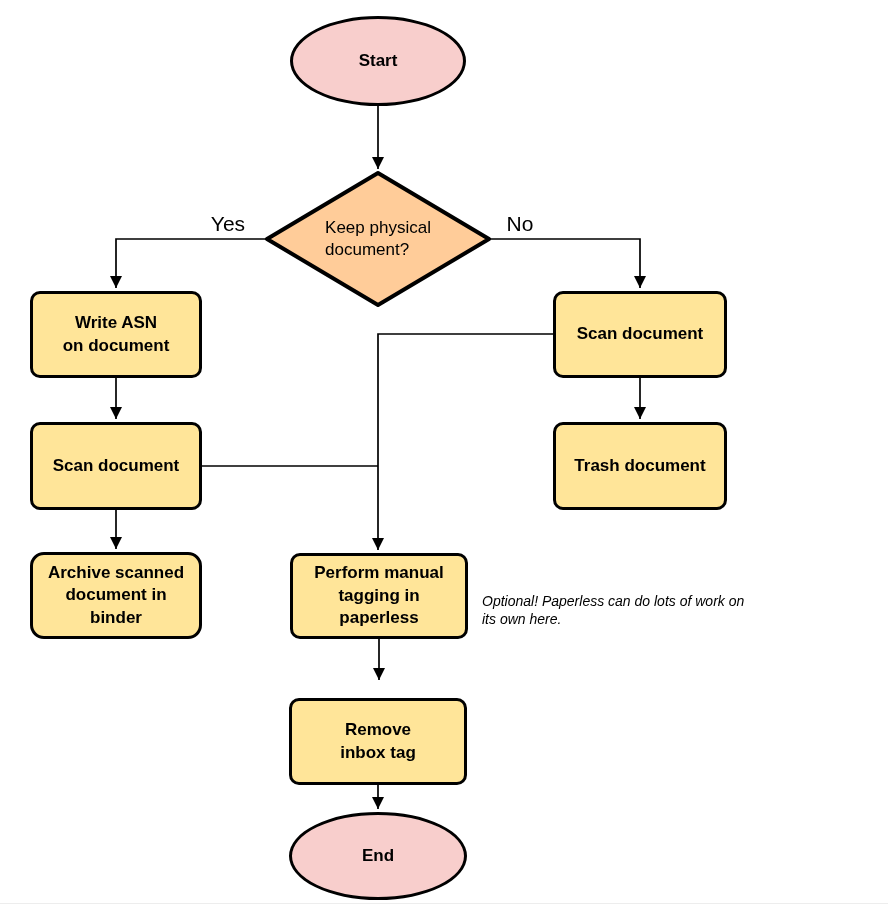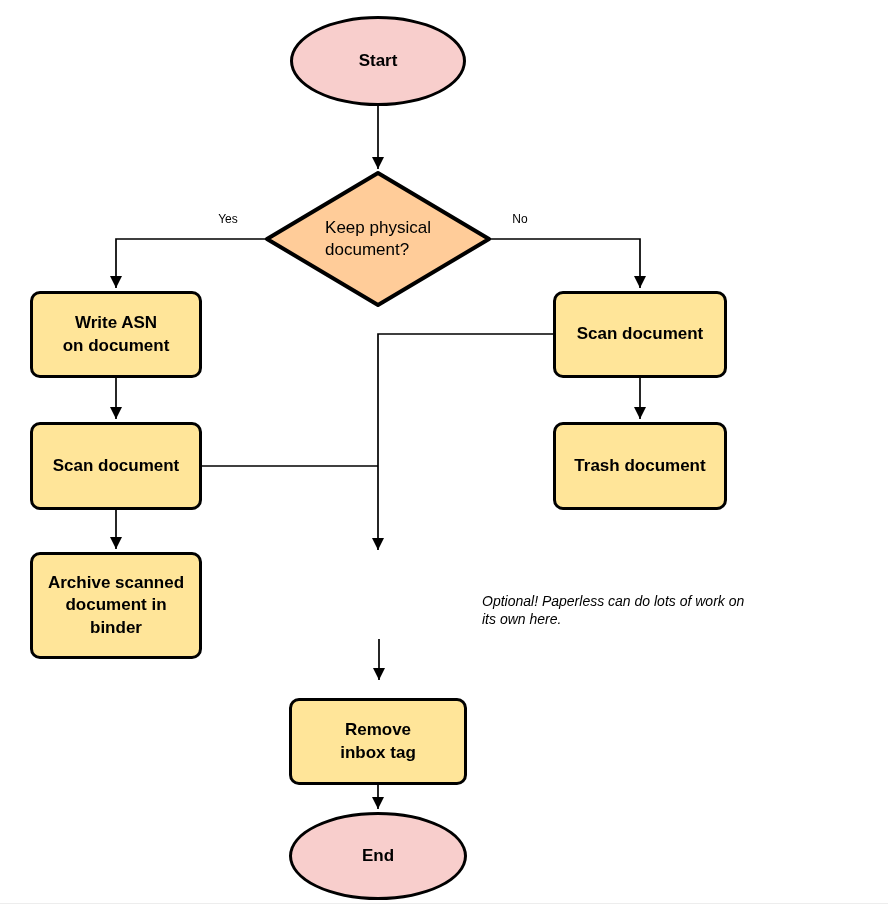--- a/index.html
+++ b/index.html
@@ -39,21 +39,21 @@
   }
   .decision-text{
     position:absolute;
     display:flex;align-items:center;justify-content:center;
     text-align:left;
     font-size:17px;line-height:1.32;
     white-space:pre-line;
   }
   .edge-label{
     position:absolute;
-    font-size:12px;
+    font-size:21px;
     text-align:center;
   }
   .annotation{
     position:absolute;
     font-style:italic;
     font-size:14px;
     line-height:1.3;
     white-space:pre-line;
     text-align:left;
   }
@@ -93,27 +93,30 @@
 
   <div class="decision-text" style="left:288px;top:206px;width:180px;height:66px;">Keep physical
 document?</div>
 
   <div class="edge-label" style="left:205px;top:212px;width:46px;">Yes</div>
   <div class="edge-label" style="left:497px;top:212px;width:46px;">No</div>
 
   <div class="node process" style="left:30px;top:291px;width:172px;height:87px;">Write ASN
 on document</div>
   <div class="node process" style="left:30px;top:422px;width:172px;height:88px;">Scan document</div>
-  <div class="node process" style="left:30px;top:552px;width:172px;height:107px;">Archive scanned
+  <div class="node process" style="left:30px;top:552px;width:172px;height:87px;border-radius:14px;">Archive scanned
 document in
 binder</div>
 
   <div class="node process" style="left:553px;top:291px;width:174px;height:87px;">Scan document</div>
   <div class="node process" style="left:553px;top:422px;width:174px;height:88px;">Trash document</div>
 
+  <div class="node process" style="left:290px;top:553px;width:178px;height:86px;">Perform manual
+tagging in
+paperless</div>
   <div class="node process" style="left:289px;top:683px;width:178px;height:87px;margin-top:15px;">Remove
 inbox tag</div>
   <div class="node terminator" style="left:289px;top:812px;width:178px;height:88px;">End</div>
 
   <div class="annotation" style="left:482px;top:592px;width:406px;">Optional! Paperless can do lots of work on
 its own here.</div>
 
   <div class="page-edge"></div>
 
 </div>

